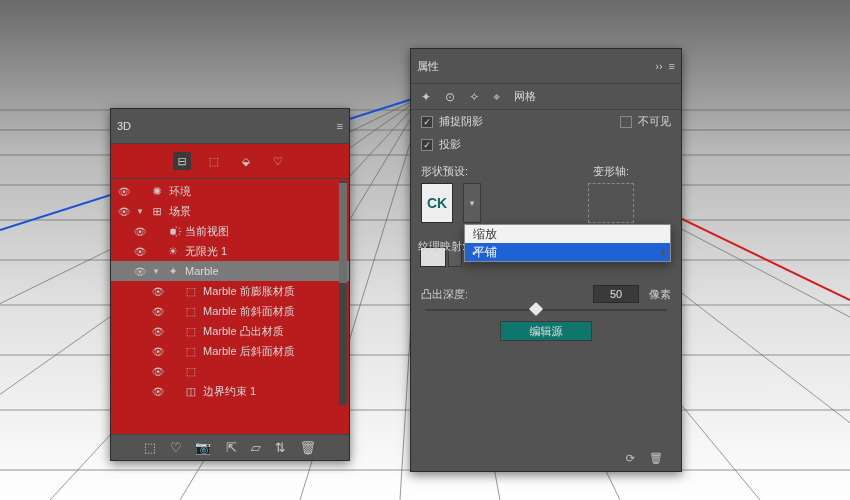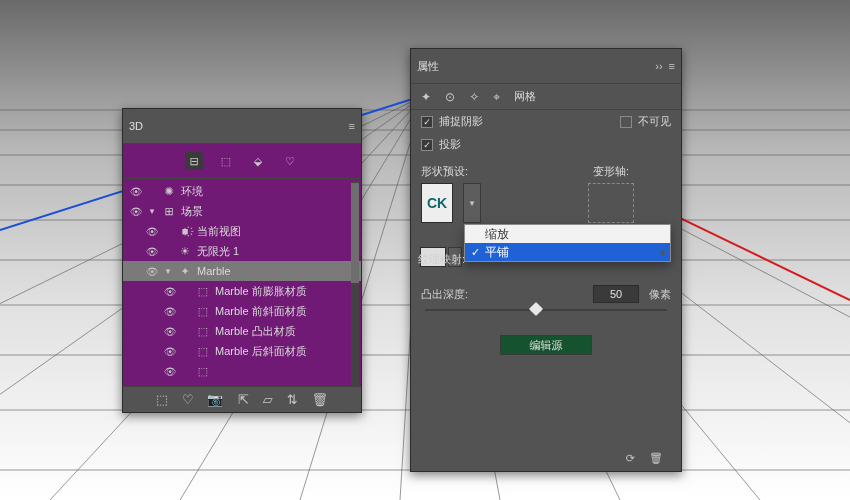--- a/index.html
+++ b/index.html
@@ -22,21 +22,21 @@
   }
   .panel-header {
     display: flex; align-items: center; height: 22px;
     background: #535353; padding: 17px 6px;
     border-bottom: 1px solid #424242;
   }
   .panel-header .title { flex: 1; color: #e0e0e0; font-size: 11px; }
   .panel-header .chev, .panel-header .menu-icon { color: #c8c8c8; margin-left: 6px; }
 
   
-  #panel-3d { left: 122px; top: 108px; width: 240px; height: 305px; background:#701a75;}
+  #panel-3d { left: 110px; top: 108px; width: 240px; height: 353px; background:#b91c1c;}
   .filter-row { display:flex; justify-content:center; gap:14px; padding:8px 0; border-bottom:1px solid #434343;}
   .filter-row .ficon { width:18px; height:18px; display:flex; align-items:center; justify-content:center; color:#c8c8c8; border-radius:2px;}
   .filter-row .ficon.active { background:#3a3a3a; }
   .tree { position:relative; padding: 2px 0 0 0; overflow:hidden;}
   .tree-scroll { position:absolute; right:2px; top:2px; bottom:2px; width:8px; background:#434343;}
   .tree-scroll .thumb{ position:absolute; left:0; right:0; top:2px; height:100px; background:#6e6e6e;}
   .row { display:flex; align-items:center; height:20px; padding-left:6px; gap:4px; }
   .row.selected{ background:#7a7a7a;}
   .eye { width:14px; color:#c8c8c8; font-size:10px; text-align:center;}
   .disclosure { width:10px; color:#c8c8c8; font-size:9px; text-align:center;}
@@ -60,31 +60,31 @@
   .swatch{ width:32px; height:40px; background:#eee; color:#166; display:flex; align-items:center; justify-content:center; font-weight:bold; font-size:14px; border:1px solid #2b2b2b;}
   .small-btn{ width:18px; height:40px; background:#5d5d5d; border:1px solid #3a3a3a; color:#c8c8c8; display:flex; align-items:center; justify-content:center; font-size:9px;}
   .reset-btn{ width:60px; height:20px; background:#5e5e5e; border:1px solid #3a3a3a; color:#d9d9d9; display:flex; align-items:center; justify-content:center; font-size:11px;}
   .dashed-box{ width:46px; height:40px; border:1.5px dashed #8a8a8a;}
   .field-row{ display:flex; align-items:center; padding:6px 10px; gap:10px;}
   .field-row .flabel{ width:52px; color:#d0d0d0;}
   .num-input{ width:46px; height:18px; background:#3a3a3a; border:1px solid #2b2b2b; color:#e0e0e0; display:flex; align-items:center; justify-content:center; font-size:11px;}
   .unit{ color:#d0d0d0; font-size:11px;}
   .slider{ flex:1; height:2px; background:#3f3f3f; position:relative; margin:0 4px;}
   .slider .handle{ position:absolute; top:-5px; left:44%; width:10px; height:10px; background:#e8e8e8; border-radius:1px; transform:rotate(45deg);}
-  .edit-src-btn{ width:92px; height:20px; margin:18px auto; background:#14532d; border:1px solid #3a3a3a; color:#e0e0e0; display:flex; align-items:center; justify-content:center;}
+  .edit-src-btn{ width:92px; height:20px; margin:4px auto; background:#0f766e; border:1px solid #3a3a3a; color:#e0e0e0; display:flex; align-items:center; justify-content:center;}
   .props-footer{ position:absolute; bottom:0; right:0; height:26px; display:flex; align-items:center; gap:14px; padding-right:18px;}
   .props-footer .ficon{ color:#c8c8c8;}
 
   
   .dropdown-menu{
     position:absolute; left:464px; top:224px; width:207px;
     background:#f2f2f2; border:1px solid #8a8a8a; box-shadow:0 4px 10px rgba(0,0,0,.4);
     font-size:12px; color:#333;
   }
-  .dropdown-menu .opt{ height:18px; display:flex; align-items:center; padding:0 8px 0 20px; position:relative;}
+  .dropdown-menu .opt{ height:18px; display:flex; align-items:center; padding:0 8px 0 8px; position:relative;}
   .dropdown-menu .opt.selected{ background:#1f62d6; color:#fff;}
   .dropdown-menu .opt .check{ position:absolute; left:6px; font-size:11px;}
   .dropdown-menu .dd-arrow{ position:absolute; right:2px; top:20px; color:#555; font-size:9px;}
 
   .mapping-swatch{ position:absolute; left:420px; top:247px; width:26px; height:20px; background:#dedede; border:1px solid #2b2b2b;}
   .mapping-btn{ position:absolute; left:448px; top:247px; width:14px; height:20px; background:#5d5d5d; border:1px solid #3a3a3a;}
 </style>
 </head>
 <body>
 
@@ -297,13 +297,13 @@
         <span>缩放</span>
       </div>
       <div class="opt selected">
         <span class="check">✓</span>
         <span>平铺</span>
       </div>
     </div>
   <span class="dd-arrow">▖</span>
 </div>
 
-<div style="position:absolute; left:418px; top:252px; font-size:11px; color:#d0d0d0;">纹理映射:</div>
+<div style="position:absolute; left:418px; top:239px; font-size:11px; color:#d0d0d0;">纹理映射:</div>
 
 </body></html>

